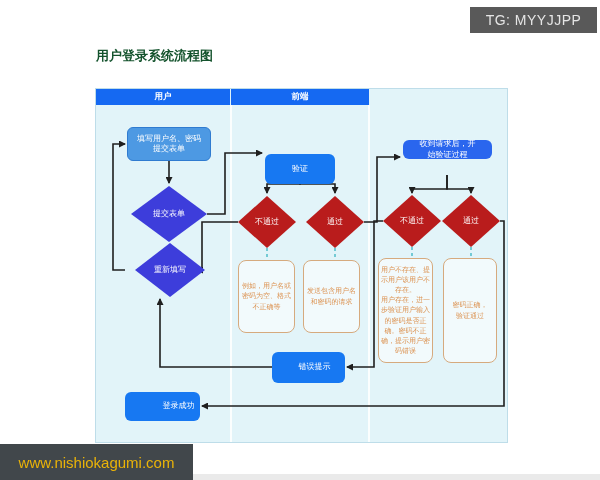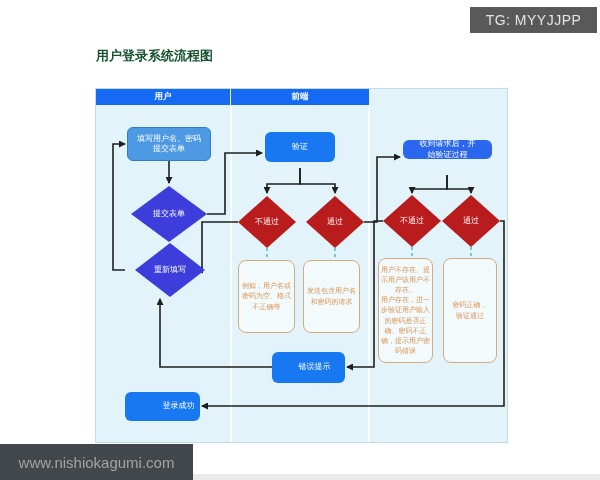--- a/index.html
+++ b/index.html
@@ -10,21 +10,21 @@
     background: #ffffff; overflow: hidden;
   }
   
   .wm-top {
     position: absolute; left: 470px; top: 7px; width: 127px; height: 26px;
     background: #595959; color: #e5e5e5; font-size: 14px; letter-spacing: .5px;
     display: flex; align-items: center; justify-content: center;
   }
   .wm-bottom {
     position: absolute; left: 0; top: 444px; width: 193px; height: 36px;
-    background: #41474b; color: #a3a3a3; font-size: 15px;
+    background: #41474b; color: #eab308; font-size: 15px;
     display: flex; align-items: center; justify-content: center; z-index: 5;
   }
   .bottom-strip { position: absolute; left: 0; top: 474px; width: 600px; height: 6px; background: #eaeaea; }
   
   .diagram-title {
     position: absolute; left: 96px; top: 47px;
     font-size: 13px; font-weight: bold; color: #14532d;
   }
   
   .lane-table {
@@ -118,21 +118,21 @@
     </g>
   </svg>
 
   <div class="node proc proc-light" style="left:127px; top:127px; width:84px; height:34px;">填写用户名、密码
 提交表单</div>
 
   <div class="node diamond d-indigo" style="left:131px; top:186px; width:76px; height:56px;">提交表单</div>
 
   <div class="node diamond d-indigo" style="left:135px; top:243px; width:70px; height:54px;">重新填写</div>
 
-  <div class="node proc" style="left:265px; top:132px; width:70px; height:30px;">验证</div>
+  <div class="node proc" style="left:265px; top:154px; width:70px; height:30px;">验证</div>
 
   <div class="node diamond d-orange" style="left:238px; top:196px; width:58px; height:52px;">不通过</div>
 
   <div class="node diamond d-orange" style="left:306px; top:196px; width:58px; height:52px;">通过</div>
 
   <div class="node note" style="left:238px; top:260px; width:57px; height:73px;">例如，用户名或
 密码为空、格式
 不正确等</div>
 
   <div class="node note" style="left:303px; top:260px; width:57px; height:73px;">发送包含用户名

